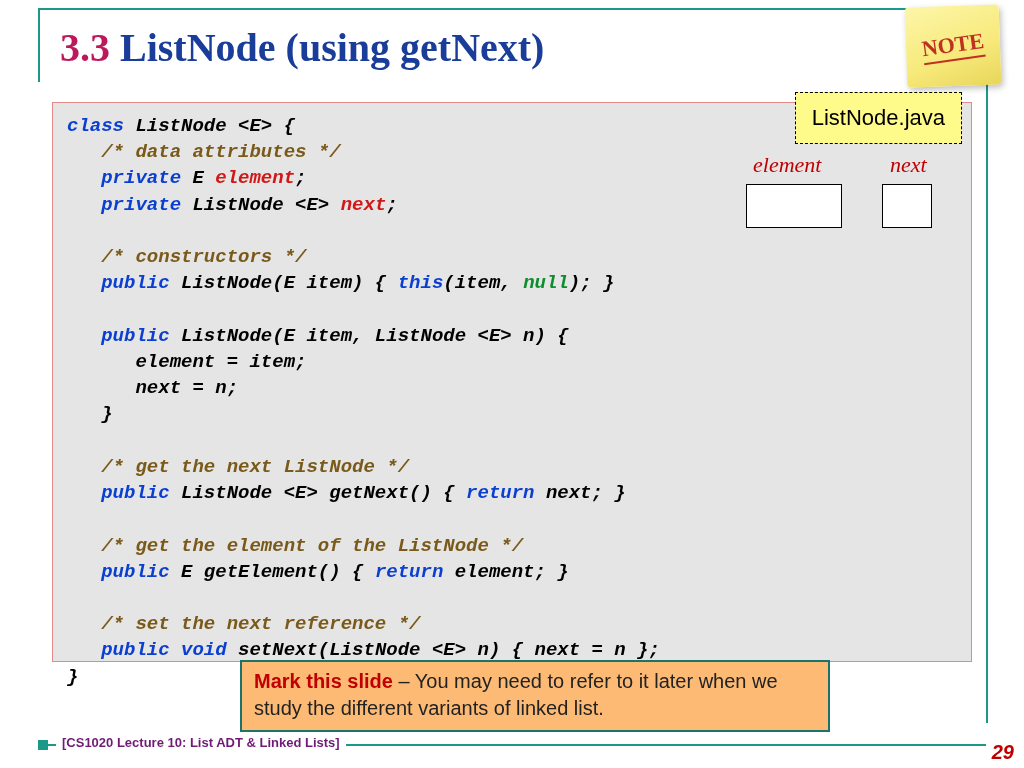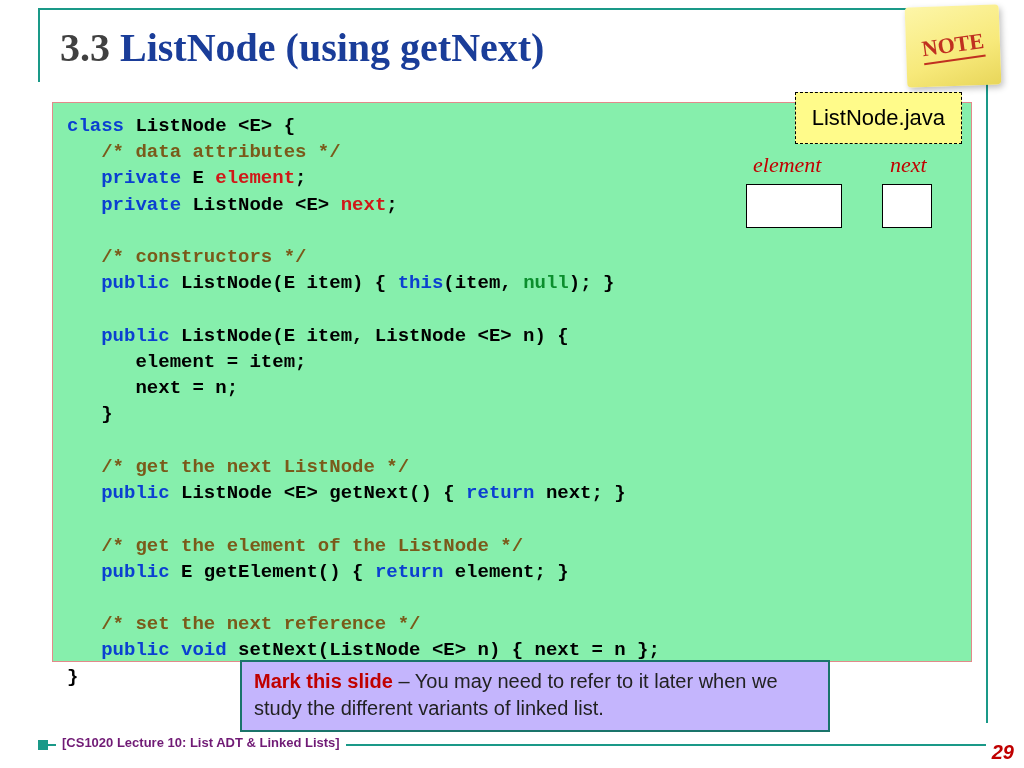--- a/index.html
+++ b/index.html
@@ -27,21 +27,21 @@
     background: #1a9988;
   }
   .title {
     position: absolute;
     top: 24px; left: 60px;
     font-family: Georgia, 'Times New Roman', serif;
     font-size: 40px;
     font-weight: bold;
     color: #1a3d99;
   }
-  .title .num { color: #404040; }
+  .title .num { color: #be185d; }
   .note-sticker {
     position: absolute;
     top: 6px; right: 24px;
     width: 94px; height: 80px;
     background: linear-gradient(160deg, #fdf6a8 0%, #f7e97a 60%, #e8d65a 100%);
     border-radius: 4px;
     box-shadow: 2px 3px 6px rgba(0,0,0,.25);
     transform: rotate(-2deg);
     display: flex;
     align-items: center;
@@ -53,22 +53,23 @@
     font-size: 22px;
     font-weight: bold;
     transform: rotate(-6deg);
     border-bottom: 2px solid #c03020;
     padding-bottom: 1px;
   }
   .code-box {
     position: absolute;
     top: 102px; left: 52px;
     width: 920px; height: 560px;
-    background: #86efac;
+    background: #e5e5e5;
     border: 1.5px solid #e28a8a;
+    font-style: italic;
   }
   .code {
     position: absolute;
     top: 10px; left: 14px;
     font-family: "Courier New", monospace;
     font-size: 19px;
     font-weight: bold;
     line-height: 1.38;
     white-space: pre;
     color: #000;
@@ -96,21 +97,21 @@
   }
   .diag-box {
     position: absolute;
     background: #fff;
     border: 1.5px solid #000;
   }
   .mark-box {
     position: absolute;
     top: 660px; left: 240px;
     width: 590px;
-    background: #c4b5fd;
+    background: #fdba74;
     border: 2px solid #1a746a;
     padding: 6px 12px 8px;
     font-size: 20px;
     line-height: 1.35;
     color: #222;
   }
   .mark-box .lead { color: #c00000; font-weight: bold; }
   .footer-line {
     position: absolute;
     left: 38px; top: 744px;

